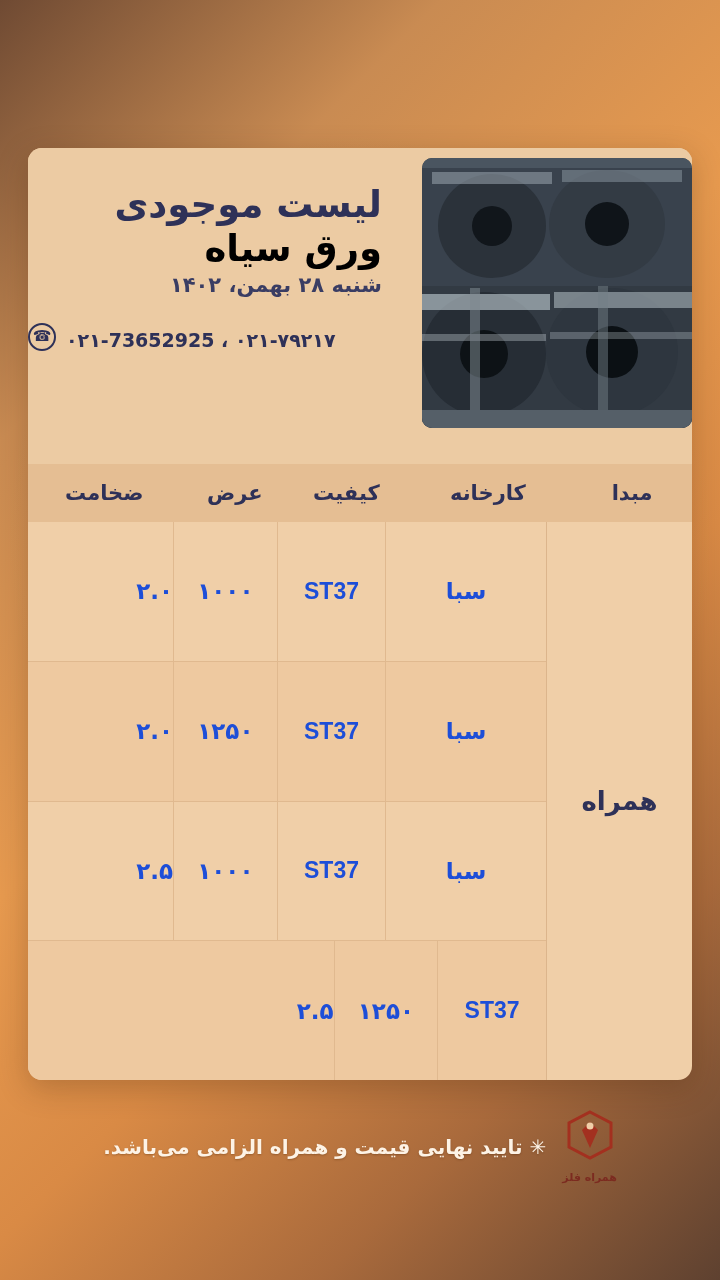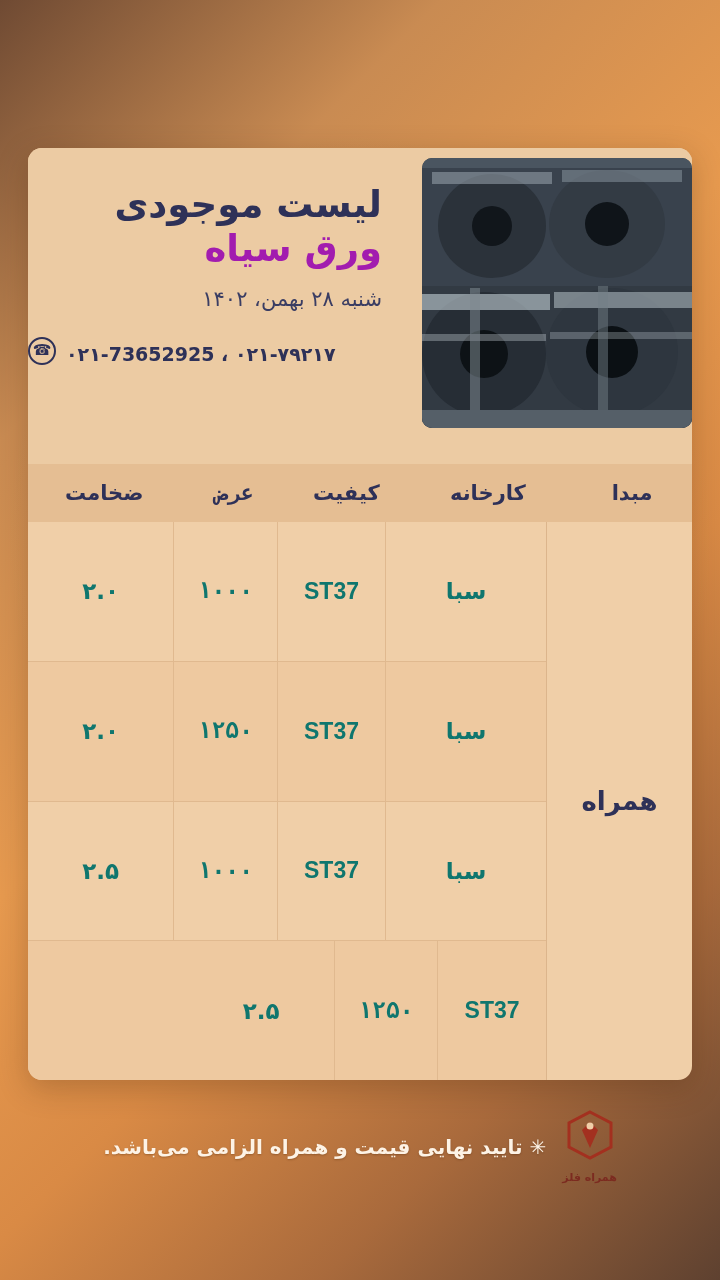--- a/index.html
+++ b/index.html
@@ -41,26 +41,25 @@
     flex: 1;
     padding: 34px 30px 0 0;
     direction: rtl;
     text-align: right;
   }
   .title-1 {
     font-size: 37px; font-weight: 700; color: #2e3158;
     line-height: 1.25; letter-spacing: -.5px;
   }
   .title-2 {
-    font-size: 37px; font-weight: 700; color: #a21caf;
+    font-size: 37px; font-weight: 700; color: #000000;
     line-height: 1.25; margin-top: -2px;
   }
   .subtitle {
-    margin-top: 14px;
-    font-size: 21px; color: #3a3d63; font-weight: 400;
+    font-size: 21px; color: #3a3d63; font-weight: 700;
   }
   .phone-row {
     margin-top: 26px;
     display: flex; flex-direction: row-reverse; align-items: center;
     justify-content: flex-start; gap: 10px;
   }
   .phone-icon {
     width: 28px; height: 28px; border-radius: 50%;
     border: 2px solid #2e3158; color: #2e3158;
     display: flex; align-items: center; justify-content: center;
@@ -111,26 +110,25 @@
     display: flex;
     align-items: center;
     border-bottom: 1px solid #e0b98f;
   }
   .row:last-child { border-bottom: none; }
   .row:nth-child(odd) { background: #f0cfa8; }
   .row:nth-child(even) { background: #eec9a0; }
 
   .c-factory { width: 31%; }
   .c-quality { width: 21%; }
-  .c-width   { width: 20%; font-family: Liberation Mono, monospace; }
+  .c-width   { width: 20%; }
   .c-thick   { width: 28%; }
 
   .cell {
-    text-align: center;
-    font-size: 23px; color: #0f766e; font-weight: 600;
+    font-size: 23px; color: #1d4ed8; font-weight: 600;
   }
   .cell.latin { font-family: "Liberation Sans", sans-serif; font-size: 23px; }
   .sep { border-left: 1px solid #e0b98f; align-self: stretch; display: flex; align-items: center; justify-content: center; }
 
   .th.c-origin { width: 22%; }
 
   
   .footer {
     position: absolute;
     left: 0; right: 0;

